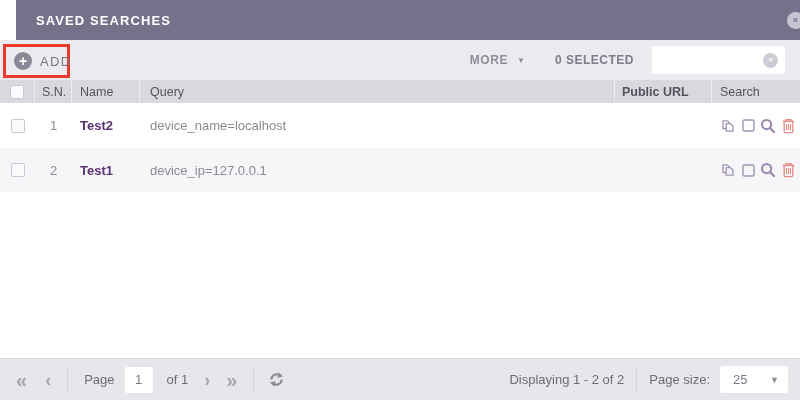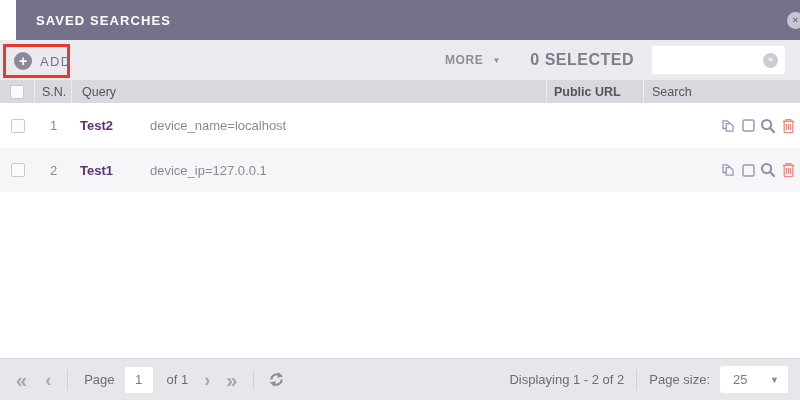--- a/index.html
+++ b/index.html
@@ -21,21 +21,21 @@
                    border:3px solid #E8392E; display:flex; align-items:center; padding-left:8px; }
   .add-btn { display:flex; align-items:center; gap:8px; cursor:pointer; }
   .plus-circle { width:18px; height:18px; border-radius:50%; background:#8B8898; color:#ffffff;
                  font-size:14px; font-weight:bold; display:flex; align-items:center; justify-content:center;
                  line-height:1; padding-bottom:1px; }
   .add-label { font-size:13px; color:#76747E; letter-spacing:1.4px;text-align:center; }
   .toolbar-right { margin-left:auto; display:flex; align-items:center; padding-right:15px; }
   .more-btn { display:flex; align-items:center; gap:9px; cursor:pointer; }
   .more-label { font-size:12px; font-weight:600; color:#8F8D99; letter-spacing:0.6px; }
   .more-caret { font-size:8px; color:#8F8D99; }
-  .selected-label { font-size:16px; font-weight:600; color:#7E7C8A; letter-spacing:0.5px; margin-left:30px; }
+  .selected-label { font-size:12px; font-weight:600; color:#7E7C8A; letter-spacing:0.5px; margin-left:30px; }
   .search-box { margin-left:18px; width:133px; height:28px; background:#ffffff; border-radius:2px;
                 display:flex; align-items:center; padding:0 7px 0 9px; }
   .search-box input { border:none; outline:none; width:95px; font-size:13px; color:#6E6D77;
                       font-family:"Liberation Sans", sans-serif; background:transparent; }
   .search-box input::placeholder { color:#97969F; }
   .search-clear { margin-left:auto; width:15px; height:15px; border-radius:50%; background:#CDCCD4;
                   color:#ffffff; font-size:8px; font-weight:bold; display:flex; align-items:center;
                   justify-content:center; cursor:pointer; line-height:1; }
 
   
@@ -108,20 +108,21 @@
         <span class="search-clear">×</span>
       </div>
     </div>
   </div>
 
   <div class="thead">
     <div class="hcell col-check">
       <span class="checkbox"></span>
     </div>
     <div class="hcell col-sn">S.N.</div>
+    <div class="hcell col-name">Name</div>
     <div class="hcell col-query">Query</div>
     <div class="hcell col-url">Public URL</div>
     <div class="hcell col-actions">Search</div>
   </div>
 
   <div class="trow row-1">
     <div class="tcell col-check">
       <span class="checkbox"></span>
     </div>
     <div class="tcell col-sn">1</div>

